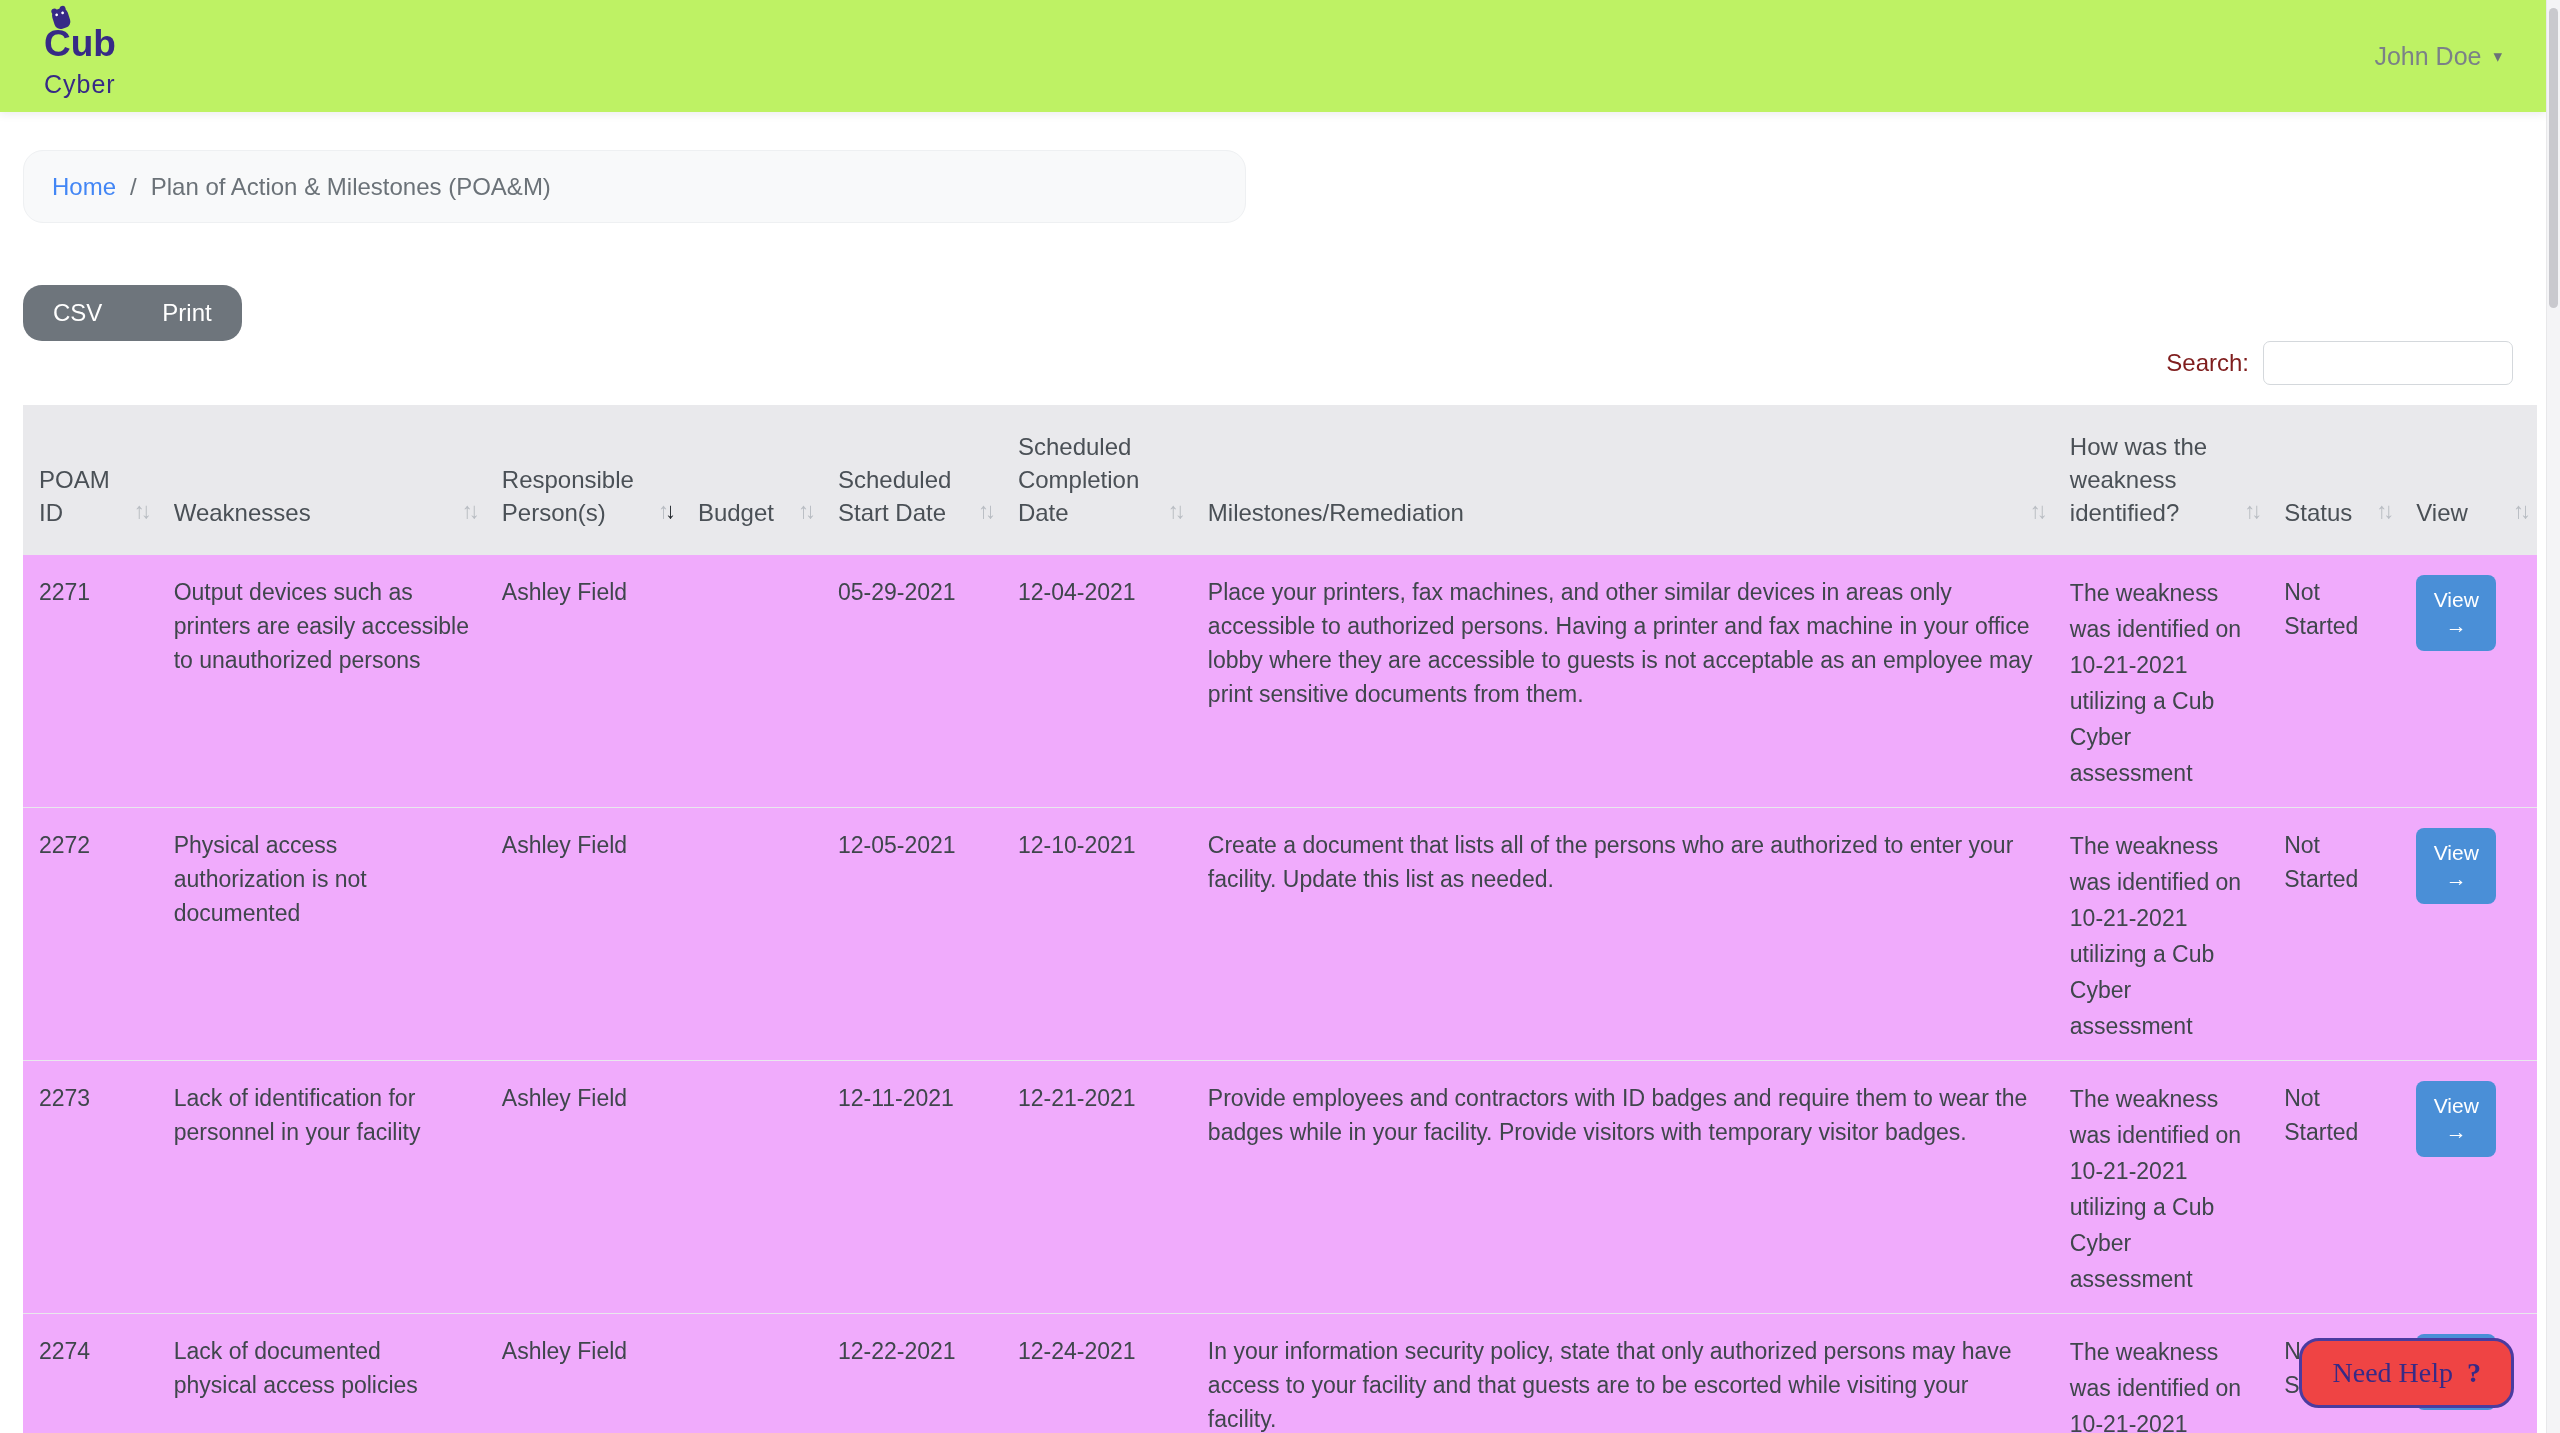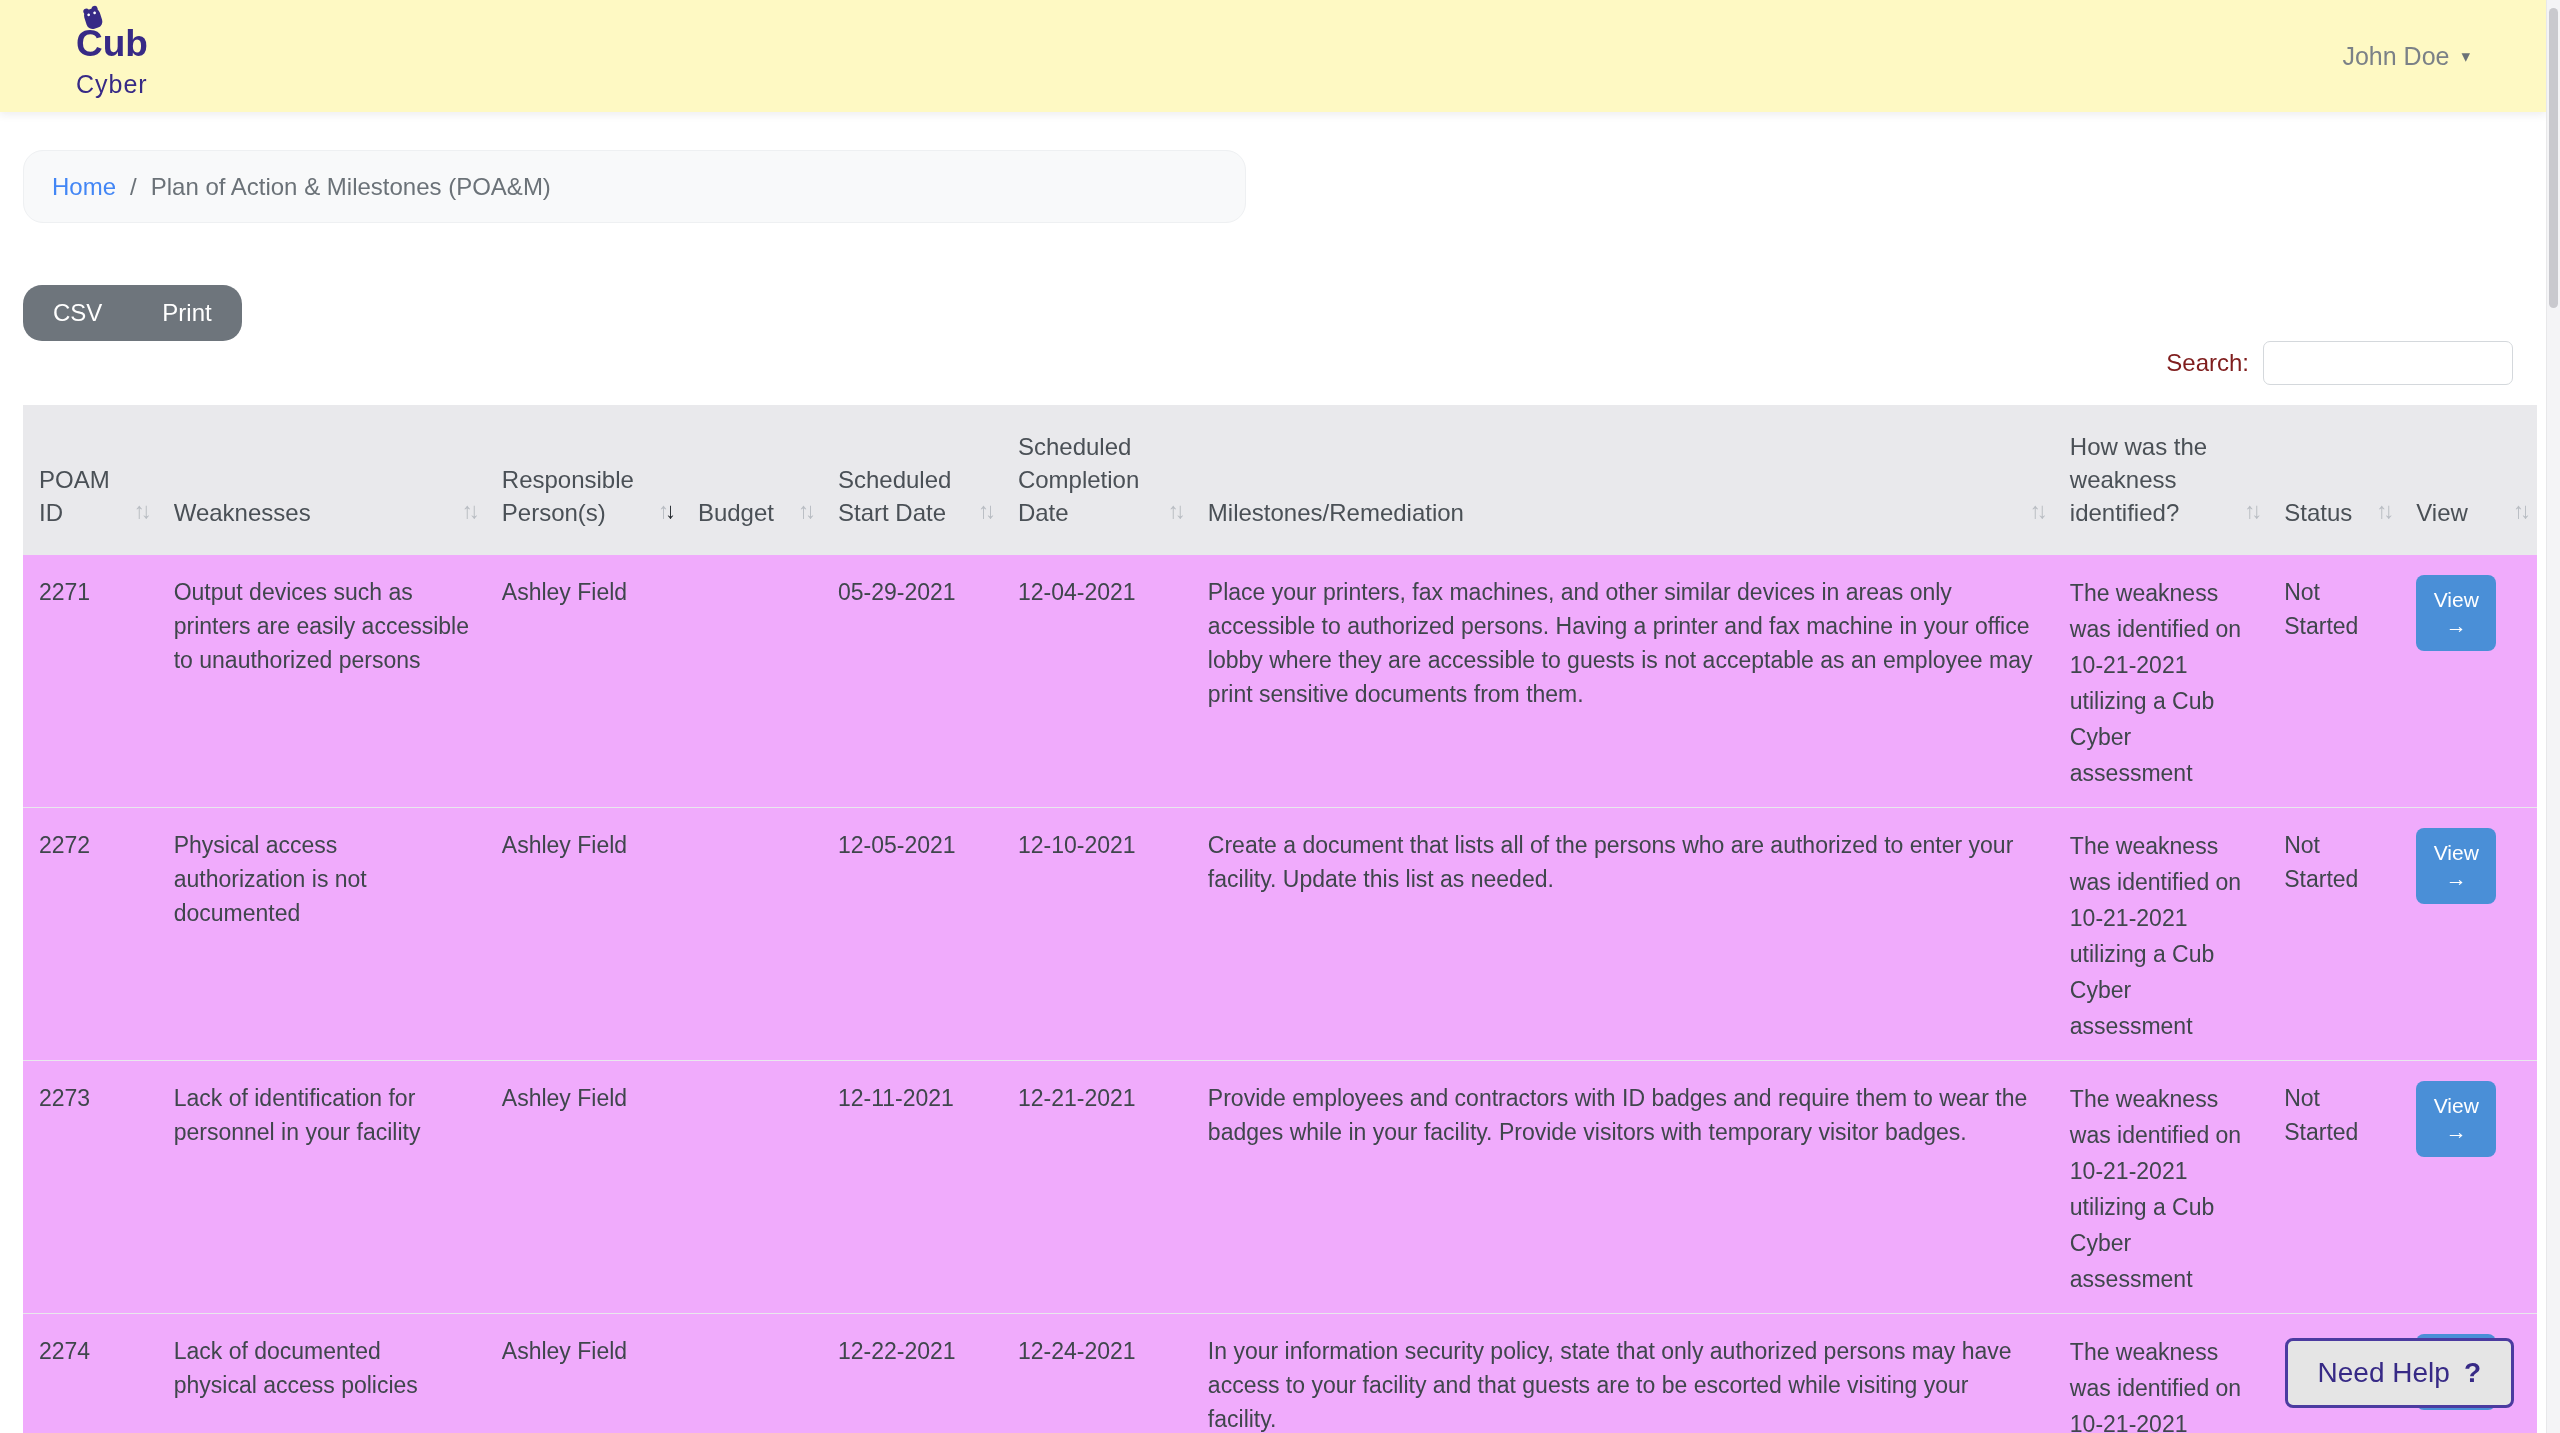--- a/index.html
+++ b/index.html
@@ -1,22 +1,22 @@
 <!DOCTYPE html>
 <html><head>
 <meta charset="utf-8">
 <style>
   * { margin:0; padding:0; box-sizing:border-box; }
   html,body { width:2560px; height:1433px; overflow:hidden; background:#ffffff;
               font-family:"Liberation Sans", sans-serif; color:#3f464c; }
 
   
-  .navbar { position:relative; width:2546px; height:112px; background:#fef9c3;
+  .navbar { position:relative; width:2546px; height:112px; background:#bef264;
             box-shadow:0 3px 8px rgba(40,40,60,.08); display:flex;
-            align-items:center; justify-content:space-between; padding:0 76px;gap:21px; }
+            align-items:center; justify-content:space-between; padding:0 44px;gap:21px; }
   .logo { position:relative; line-height:1; color:#372a86; padding-top:10px; }
   .logo .bear { position:absolute; top:-12px; left:2px; width:30px; height:30px; }
   .logo .l1 { font-size:37px; font-weight:700; letter-spacing:0; }
   .logo .l2 { font-size:25px; font-weight:400; margin-top:10px; letter-spacing:1px; }
   .user-menu { display:flex; align-items:center; gap:12px; color:#7b8187;
                font-size:25px; cursor:pointer; }
   .user-menu .caret { font-size:17px; color:#6b7278; }
 
   
   .breadcrumb-box { margin:38px 23px 0 23px; width:1223px; height:73px;
@@ -52,23 +52,23 @@
              line-height:34px; color:#3f464c; background:#f0abfc; }
   tbody tr + tr td { border-top:1px solid #e8e8ec; }
   td.c-identified { line-height:36px; }
   .view-btn { width:80px; height:76px; background:#4a8fd7; border:none;
               border-radius:8px; color:#fff; font-family:inherit; font-size:21px;
               cursor:pointer; display:flex; flex-direction:column;
               align-items:center; justify-content:center; gap:2px; }
   .view-btn .arr { font-weight:700; font-size:21px; }
 
   
-  .need-help { position:fixed; right:46px; bottom:25px; background:#e5e5e5;
-               border:3px solid #4b3ba0; border-radius:8px; color:#372a86;
-               font-size:28px; font-family:Liberation Sans, sans-serif; padding:16px 30px;
+  .need-help { position:fixed; right:46px; bottom:25px; background:#ef4444;
+               border:3px solid #4b3ba0; border-radius:20px; color:#372a86;
+               font-size:28px; font-family:Liberation Serif, serif; padding:16px 30px;
                cursor:pointer; z-index:50; display:flex; gap:14px; align-items:center; }
   .need-help .q { font-weight:800; }
 
   
   .scrollbar { position:fixed; top:0; right:0; width:14px; height:1433px;
                background:#f4f4f6; border-left:1px solid #e8e8ea; z-index:60; }
   .scrollbar .thumb { position:absolute; top:8px; left:2px; width:9px;
                height:300px; background:#c9c9ce; border-radius:5px; cursor:pointer; }
 </style>
 </head>

